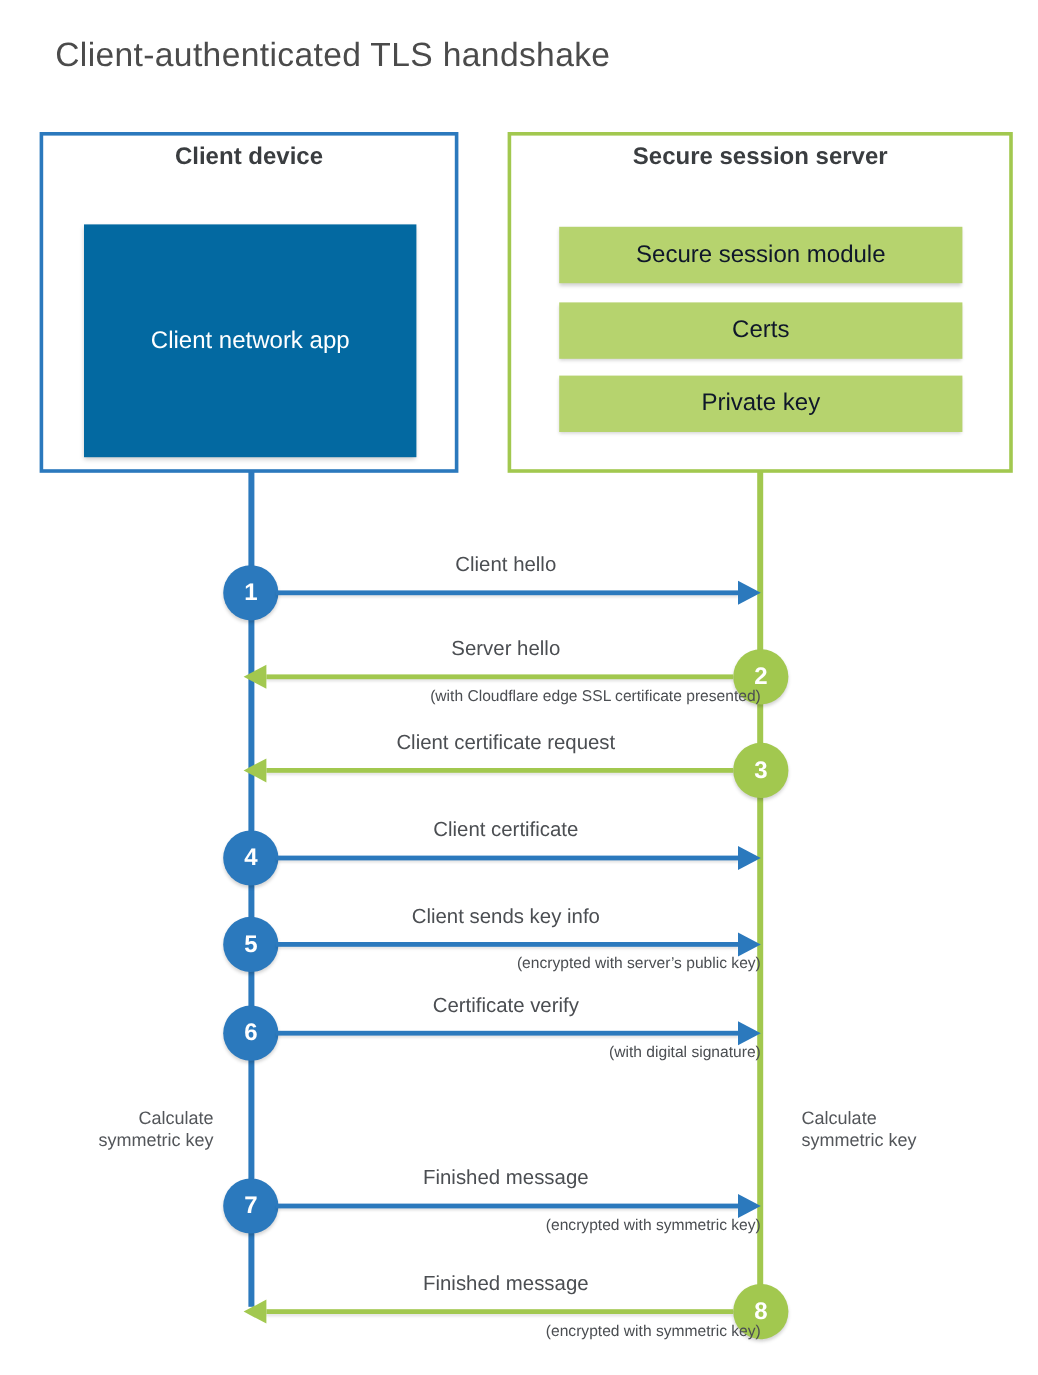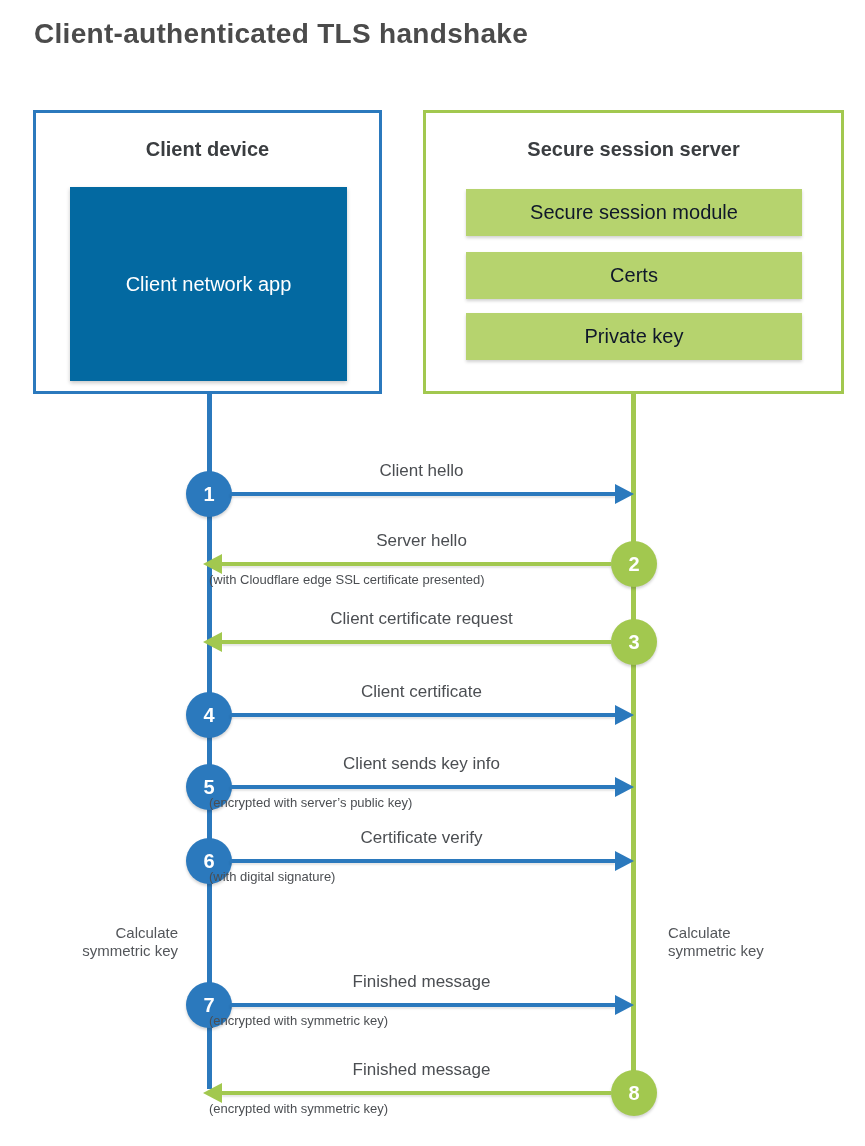--- a/index.html
+++ b/index.html
@@ -1,28 +1,28 @@
 <!DOCTYPE html>
 <html><head>
 <meta charset="utf-8">
 <style>
   html,body{margin:0;padding:0;background:#ffffff;}
   .canvas{
     position:relative;width:865px;height:1146px;background:#ffffff;overflow:hidden;
     font-family:"Liberation Sans", sans-serif;
   }
   .page-title{
-    position:absolute;left:30px;top:14px;margin:4px;
-    font-size:28px;font-weight:700;color:#4b4b4b;letter-spacing:.3px;
+    position:absolute;left:30px;top:14px;margin:16px;
+    font-size:28px;font-weight:400;color:#4b4b4b;letter-spacing:.3px;
   }
   
   .actor-box{position:absolute;box-sizing:border-box;background:#fff;}
   .client-box{left:33px;top:110px;width:349px;height:284px;border:3px solid #2b79bd;}
   .server-box{left:423px;top:110px;width:421px;height:284px;border:3px solid #a2c84f;}
-  .box-title{margin-top:25px;text-align:center;font-size:20px;font-weight:700;color:#3a3d40;}
+  .box-title{margin-top:7px;text-align:center;font-size:20px;font-weight:700;color:#3a3d40;}
   .app-rect{
     position:absolute;left:70px;top:187px;width:277px;height:194px;background:#0369a1;
     display:flex;align-items:center;justify-content:center;
     color:#fff;font-size:20px;box-shadow:0 2px 4px rgba(0,0,0,.22);
   }
   .app-rect span{display:block;width:170px;text-align:center;line-height:1.3;}
   .module-bar{
     position:absolute;left:466px;width:336px;height:47px;background:#b6d36e;
     color:#0f172a;font-size:20px;text-align:center;line-height:47px;
     box-shadow:0 2px 3px rgba(0,0,0,.18);
@@ -45,21 +45,21 @@
   .hline.blue{left:230px;width:385px;background:#2b79bd;}
   .hline.green{left:222px;width:389px;background:#a2c84f;}
   .head{position:absolute;width:0;height:0;border-top:10px solid transparent;border-bottom:10px solid transparent;}
   .head-right{left:615px;border-left:19px solid #2b79bd;}
   .head-left{left:203px;border-right:19px solid #a2c84f;}
   .arrow-label{
     position:absolute;left:209px;width:425px;text-align:center;
     font-size:17px;color:#4b4e52;
   }
   .arrow-sub{
-    position:absolute;left:209px;width:425px;text-align:left;
+    position:absolute;left:209px;width:425px;text-align:right;
     font-size:13px;color:#4b4e52;
   }
   
   .note{position:absolute;left:657px;top:751px;width:190px;font-size:14.5px;color:#4b4e52;line-height:17px;}
   .note span{display:block;}
   .calc{position:absolute;top:924px;width:160px;font-size:15px;color:#53565a;line-height:18px;}
   .calc span{display:block;}
   .calc-left{left:18px;text-align:right;}
   .calc-right{left:668px;text-align:left;}
 </style>

